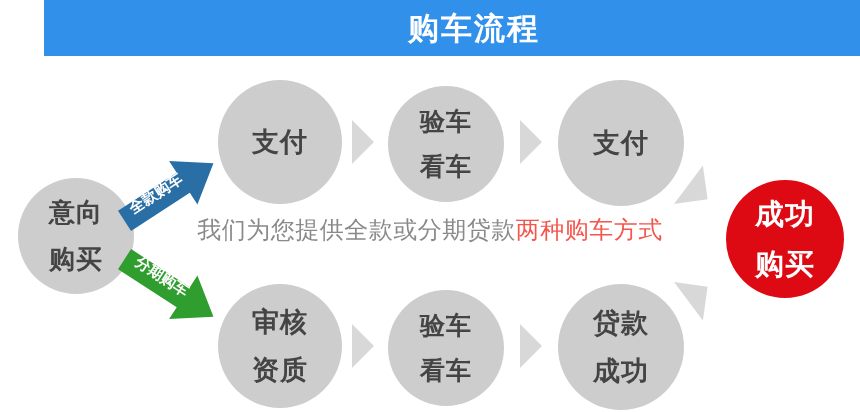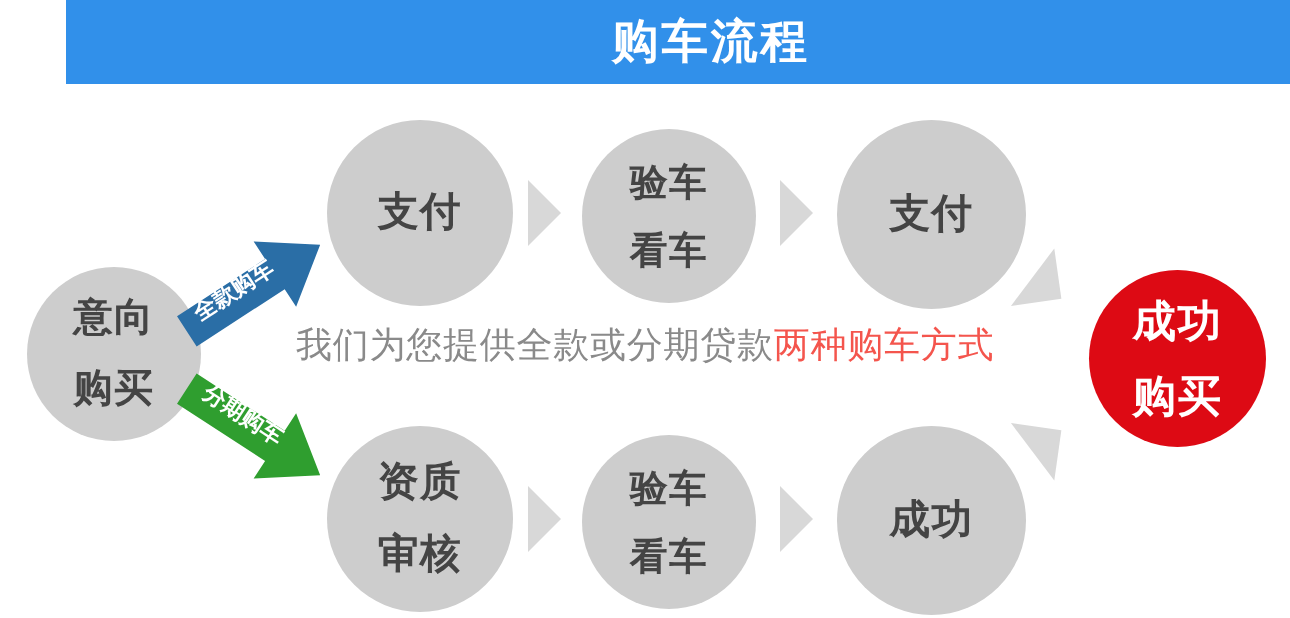--- a/index.html
+++ b/index.html
@@ -193,34 +193,35 @@
     <span class="ln">看车</span>
   </div>
 
   <div class="tri tri-right tri-r1b"></div>
 
   <div class="node node-r1c3">
     <span class="ln">支付</span>
   </div>
 
   <div class="node node-r2c1">
+    <span class="ln">审核</span>
     <span class="ln">资质</span>
-    <span class="ln">审核</span>
   </div>
 
   <div class="tri tri-right tri-r2a"></div>
 
   <div class="node node-r2c2">
     <span class="ln">验车</span>
     <span class="ln">看车</span>
   </div>
 
   <div class="tri tri-right tri-r2b"></div>
 
   <div class="node node-r2c3">
+    <span class="ln">贷款</span>
     <span class="ln">成功</span>
   </div>
 
   <div class="tri tri-diag tri-up"></div>
   <div class="tri tri-diag tri-down"></div>
 
   <div class="node node-success">
     <span class="ln">成功</span>
     <span class="ln">购买</span>
   </div>

